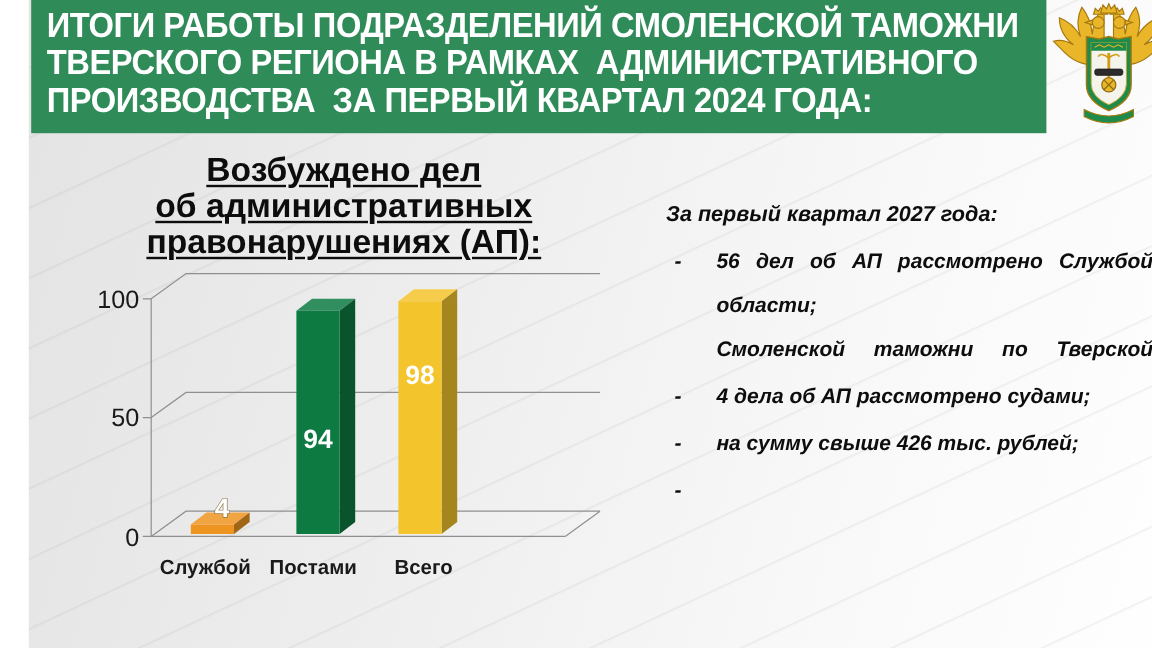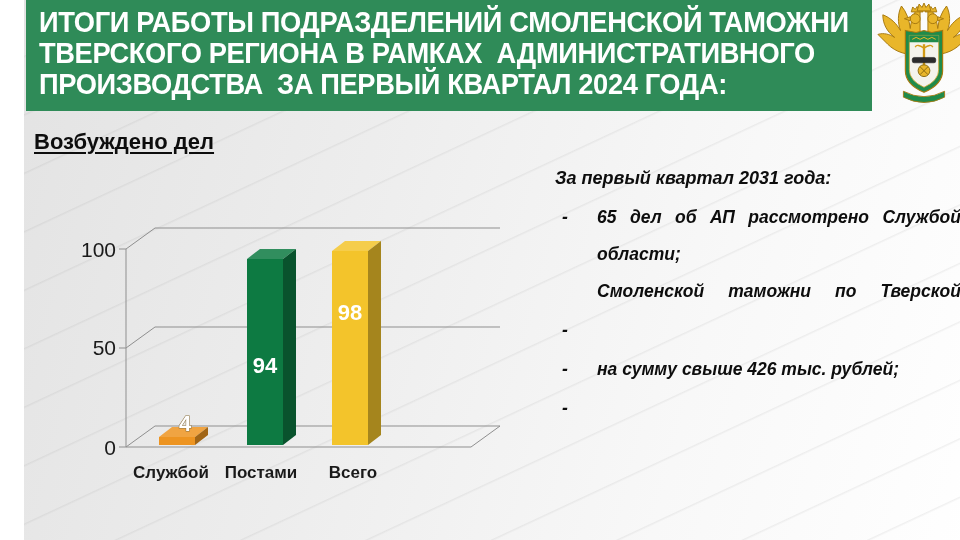--- a/index.html
+++ b/index.html
@@ -15,22 +15,22 @@
   .header-band{
     position:absolute;left:2px;top:0;width:846px;height:111px;
     background:#2F8B58;padding:7px 0 0 13px;box-sizing:border-box;
   }
   .header-line{
     white-space:pre;color:#ffffff;font-weight:700;font-size:29px;line-height:31px;
     letter-spacing:-0.4px;transform:scaleX(0.94);transform-origin:left center;
   }
   
   .chart-title{
-    position:absolute;left:10px;top:127px;width:505px;text-align:left;
-    font-weight:700;font-size:22px;line-height:30px;color:#0d0d0d;
+    position:absolute;left:10px;top:127px;width:505px;text-align:center;
+    font-weight:700;font-size:28px;line-height:30px;color:#0d0d0d;
   }
   .chart-title div{text-decoration:underline;text-decoration-thickness:2px;text-underline-offset:3px;}
   .chart-svg{position:absolute;left:30px;top:225px;}
   .ytick{font-size:21px;fill:#1a1a1a;font-family:"Liberation Sans",sans-serif;}
   .cat{font-size:17px;font-weight:700;fill:#1a1a1a;font-family:"Liberation Sans",sans-serif;}
   .bar-value{font-size:22px;font-weight:700;fill:#ffffff;font-family:"Liberation Sans",sans-serif;}
   .bar-value.outlined{stroke:#8c7342;stroke-width:1.1px;paint-order:stroke;}
   
   .right-panel{
     position:absolute;left:531px;top:160px;width:406px;
@@ -80,20 +80,21 @@
     <path d="M50,47 q-7,-5 -9,-1 M50,47 q7,-5 9,-1" stroke="#D29B16" fill="none" stroke-width="1.4"></path>
     <rect x="38" y="56.5" width="24" height="5.5" rx="2" fill="#2b2b2b" stroke="#111" stroke-width="0.5"></rect>
     <circle cx="50" cy="70" r="6" fill="#E9B62A" stroke="#8a6a10" stroke-width="1"></circle>
     <path d="M46,66 L54,74 M54,66 L46,74" stroke="#8a6a10" stroke-width="1" fill="none"></path>
 
     <path d="M29,91 Q50,102 71,91 L71,97 Q50,108 29,97 Z" fill="#1F8B4B" stroke="#A6790F" stroke-width="0.9"></path>
   </svg>
 
   <div class="chart-title">
     <div>Возбуждено дел</div>
+    <div>об административных правонарушениях (АП):</div>
   </div>
 
   <svg class="chart-svg" width="460" height="262" viewBox="0 0 460 262">
     <g stroke="#8f8f8f" fill="none" stroke-width="1">
       <polyline points="72,24 101,3 446,3"></polyline>
       <polyline points="72,123 101,102 446,102"></polyline>
       <polyline points="72,222 101,201 446,201"></polyline>
       <line x1="417" y1="222" x2="446" y2="201"></line>
       <line x1="72" y1="222" x2="417" y2="222"></line>
       <line x1="72" y1="24" x2="72" y2="222"></line>
@@ -117,33 +118,36 @@
       </g>
     <text class="ytick" x="62" y="32" text-anchor="end">100</text>
     <text class="ytick" x="62" y="130" text-anchor="end">50</text>
     <text class="ytick" x="62" y="230" text-anchor="end">0</text>
     <text class="cat" x="117" y="253" text-anchor="middle">Службой</text>
     <text class="cat" x="207" y="253" text-anchor="middle">Постами</text>
     <text class="cat" x="299" y="253" text-anchor="middle">Всего</text>
   </svg>
 
   <div class="right-panel">
-    <div class="rp-heading">За первый квартал 2031 года:</div>
+    <div class="rp-heading">За первый квартал 2027 года:</div>
 
     <div class="bullet">
       <span class="dash">-</span>
       <div class="blines">
-        <div class="bline j">65 дел об АП рассмотрено Службой</div>
+        <div class="bline j">56 дел об АП рассмотрено Службой</div>
         <div class="bline">области;</div>
         <div class="bline j">Смоленской таможни по Тверской</div>
       </div>
     </div>
 
     <div class="bullet">
       <span class="dash">-</span>
+      <div class="blines">
+        <div class="bline">4 дела об АП рассмотрено судами;</div>
+      </div>
     </div>
 
     <div class="bullet">
       <span class="dash">-</span>
       <div class="blines">
         <div class="bline">на сумму свыше 426 тыс. рублей;</div>
       </div>
     </div>
 
     <div class="bullet">

